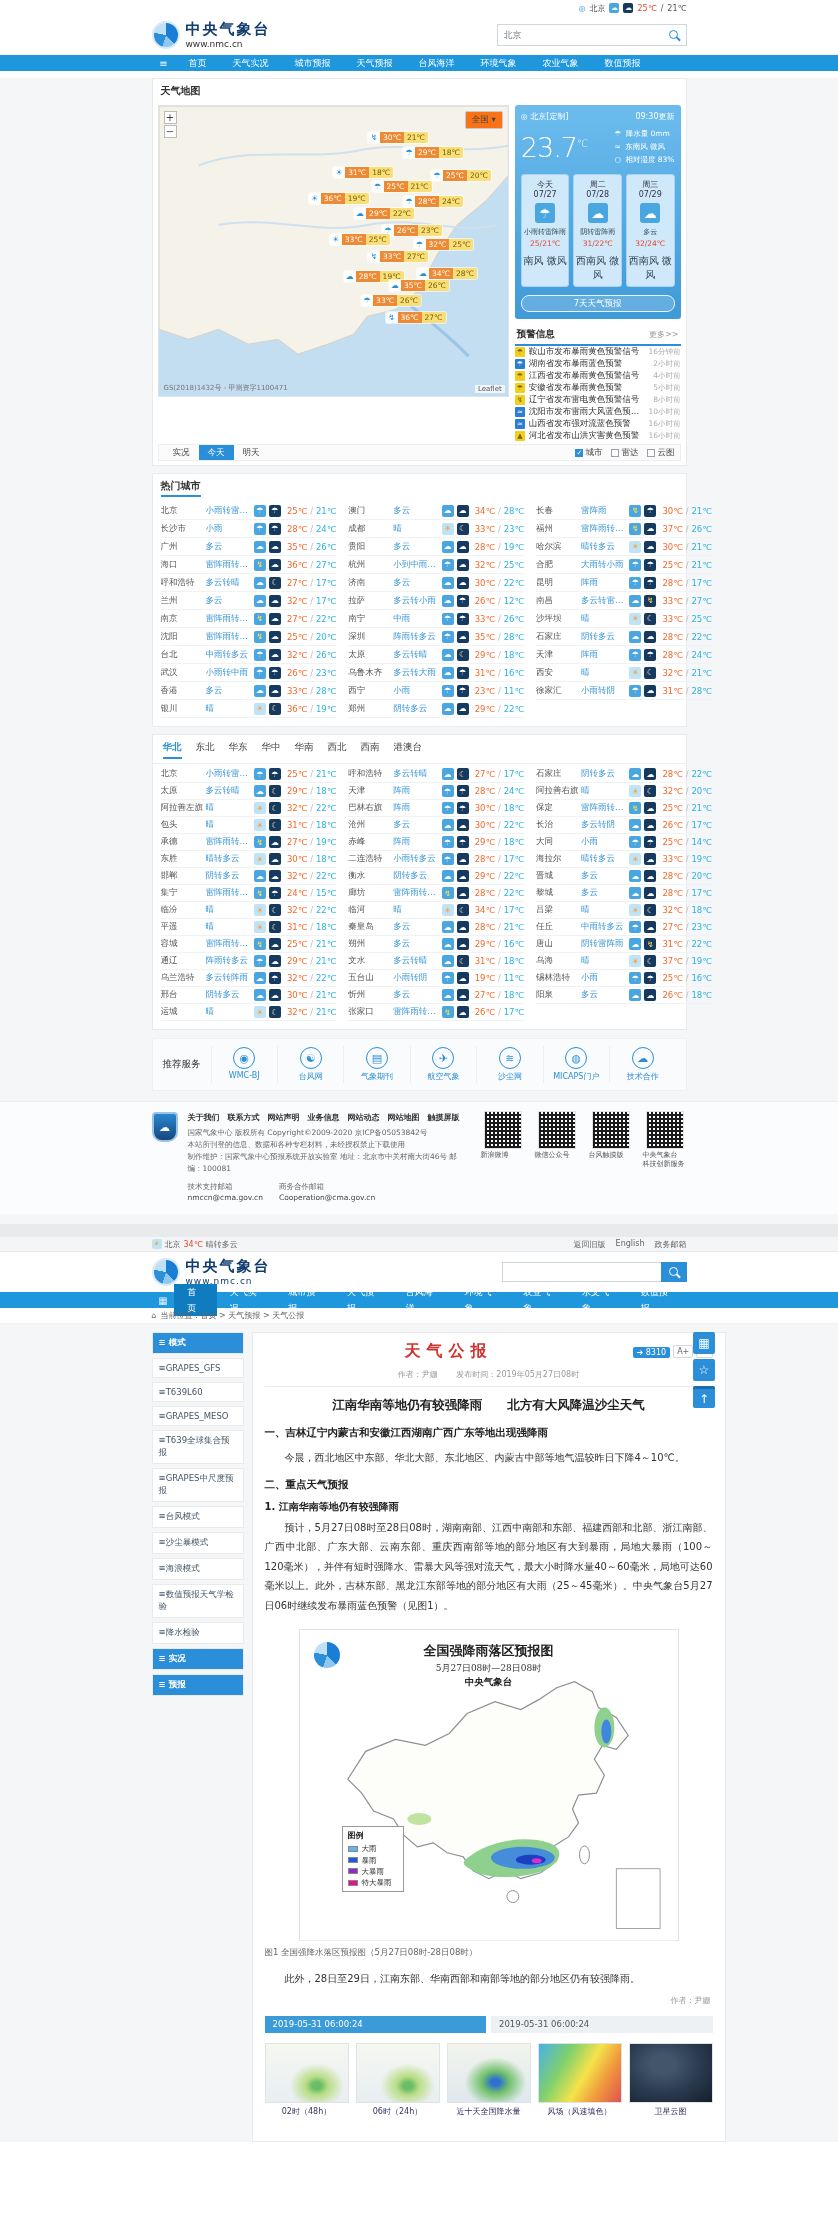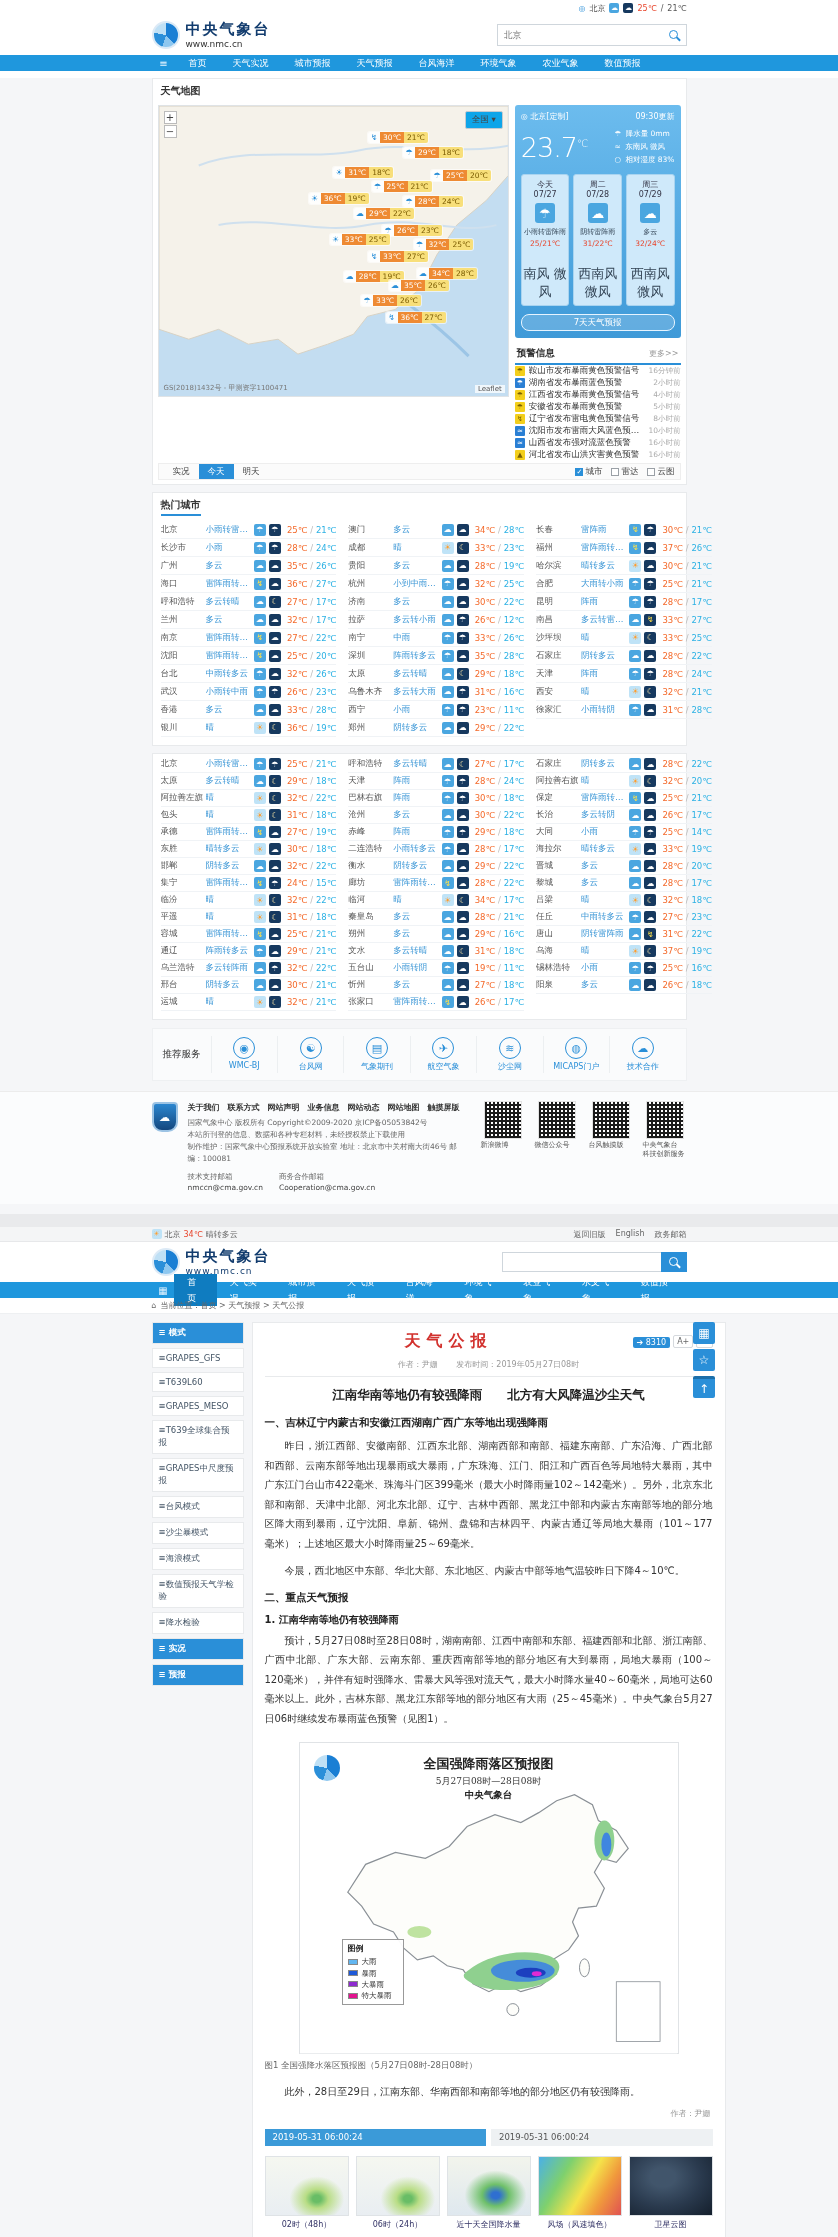--- a/index.html
+++ b/index.html
@@ -35,21 +35,21 @@
   .pbody { background:#f5f6f8; padding-bottom:10px; }
   .card { background:#fff; border:1px solid #e8eaec; margin-top:7px; }
   .card-title { font-size:10px; font-weight:bold; color:#333; padding:5px 8px 3px; }
   .card-title .tline { display:inline-block; padding-bottom:2px; border-bottom:2px solid #2a8fd8; }
 
   .mapwrap { display:flex; gap:6px; padding:4px 5px 0; }
   .mapbox { position:relative; width:352px; height:292px; background:#c3ddf1; overflow:hidden; border:1px solid #dfe3e6; }
   .land { position:absolute; inset:0; }
   .mapzoom { position:absolute; left:5px; top:5px; display:flex; flex-direction:column; gap:1px; }
   .mapzoom span { width:13px; height:13px; background:#fff; border:1px solid #bbb; text-align:center; line-height:12px; font-size:10px; color:#444; cursor:pointer; }
-  .regionsel { position:absolute; right:5px; top:5px; background:#0ea5e9; border:1px solid #c4cad0; font-size:8.5px; color:#444; padding:2px 6px; border-radius:2px; }
+  .regionsel { position:absolute; right:5px; top:5px; background:#f97316; border:1px solid #c4cad0; font-size:8.5px; color:#444; padding:2px 6px; border-radius:2px; }
   .attrib { position:absolute; left:5px; bottom:3px; font-size:7px; color:#777; }
   .leaflet { position:absolute; right:3px; bottom:3px; font-size:7px; color:#555; background:rgba(255,255,255,.75); padding:0 3px; }
   .pin { position:absolute; display:flex; height:11px; align-items:stretch; font-size:7.5px; line-height:11px; border-radius:2px; overflow:hidden; box-shadow:0 0 0 1px rgba(255,255,255,.6); }
   .pin .pi { width:12px; text-align:center; background:rgba(255,255,255,.9); color:#2a8fd8; font-size:8px; }
   .pin .ph { background:#ee8a33; color:#fff; padding:0 3px; }
   .pin .pl { background:#f8df7a; color:#7a5b00; padding:0 3px; }
   .mapbar { display:flex; align-items:center; height:17px; padding:0 5px; gap:2px; margin:2px 5px 4px; background:#fbfbfb; border:1px solid #eee; }
   .mtab { padding:0 9px; line-height:15px; font-size:8.5px; color:#444; cursor:pointer; }
   .mtab.active { background:#2a8fd8; color:#fff; }
   .layers { margin-left:auto; display:flex; gap:8px; align-items:center; }
@@ -66,21 +66,21 @@
   .bigtemp sup { font-size:10px; }
   .nstats { margin-left:auto; font-size:7.5px; line-height:1.7; text-align:left; }
   .nstats .si { opacity:.9; margin-right:2px; }
   .days { display:flex; gap:4px; margin-top:8px; }
   .daycard { flex:1; background:#cfe9fa; border:1px solid #a9d4f0; border-radius:3px; color:#235; text-align:center; padding:4px 1px; }
   .daycard .dn { font-size:8px; color:#334; }
   .daycard .dd { font-size:8px; color:#334; }
   .daycard .wi { width:20px; height:20px; font-size:13px; margin:4px auto; border-radius:3px; }
   .daycard .dt { font-size:7px; color:#345; white-space:nowrap; overflow:hidden; }
   .daycard .dtemp { font-size:7.5px; color:#e8452c; margin-top:2px; }
-  .daycard .dw { font-size:13px; color:#345; margin-top:17px; }
+  .daycard .dw { font-size:10px; color:#345; margin-top:6px; }
   .weekbtn { margin-top:8px; border:1px solid #e6f4ff; border-radius:8px; background:rgba(255,255,255,.18); color:#fff; text-align:center; font-size:8.5px; line-height:15px; cursor:pointer; }
   .alerts { margin-top:6px; background:#fff; }
   .alerts-h { display:flex; justify-content:space-between; align-items:center; border-bottom:2px solid #2a8fd8; padding:3px 2px; }
   .alerts-h b { font-size:9.5px; color:#333; }
   .alerts-h a { font-size:8px; color:#999; }
   .alert-row { display:flex; align-items:center; gap:4px; height:12px; overflow:hidden; }
   .aicon { width:10px; height:10px; border-radius:1px; color:#fff; font-size:7px; text-align:center; line-height:10px; flex:none; }
   .aicon.yellow { background:#f3cf1d; color:#7a6000; }
   .aicon.blue { background:#2a7fd4; }
   .alert-row .atxt { flex:1; white-space:nowrap; overflow:hidden; text-overflow:ellipsis; font-size:8.5px; color:#333; }
@@ -843,20 +843,31 @@
               <a class="cwx">小雨转阴</a>
               <span class="wi i-rain">☂</span>
               <span class="wi wnight i-cloud">☁</span>
               <span class="chi">31℃</span>
               <span class="clo">28℃</span>
             </div>
           </div>
       </div>
 
       <div class="card">
+        <div class="regiontabs">
+
+        <a class="active">华北</a>
+            <a>东北</a>
+            <a>华东</a>
+            <a>华中</a>
+            <a>华南</a>
+            <a>西北</a>
+            <a>西南</a>
+            <a>港澳台</a>
+          </div>
         <div class="ctable r15">
 
             <div class="ccell">
               <span class="cname">北京</span>
               <a class="cwx">小雨转雷阵雨</a>
               <span class="wi i-rain">☂</span>
               <span class="wi wnight i-rain">☂</span>
               <span class="chi">25℃</span>
               <span class="clo">21℃</span>
             </div>
@@ -1473,21 +1484,20 @@
         </div>
         <div class="byline">
           <span>作者：尹姗</span>
           <span>发布时间：2019年05月27日08时</span>
         </div>
         <div class="hr"></div>
 
         <div class="art">
           <h2>江南华南等地仍有较强降雨　　北方有大风降温沙尘天气</h2>
           <h3>一、吉林辽宁内蒙古和安徽江西湖南广西广东等地出现强降雨</h3>
-          <p>昨日，浙江西部、安徽南部、江西东北部、湖南西部和南部、福建东南部、广东沿海、广西北部和西部、云南东部等地出现暴雨或大暴雨，广东珠海、江门、阳江和广西百色等局地特大暴雨，其中广东江门台山市422毫米、珠海斗门区399毫米（最大小时降雨量102～142毫米）。另外，北京东北部和南部、天津中北部、河北东北部、辽宁、吉林中西部、黑龙江中部和内蒙古东南部等地的部分地区降大雨到暴雨，辽宁沈阳、阜新、锦州、盘锦和吉林四平、内蒙古通辽等局地大暴雨（101～177毫米）；上述地区最大小时降雨量25～69毫米。</p>
           <p style="margin-top:8px">今晨，西北地区中东部、华北大部、东北地区、内蒙古中部等地气温较昨日下降4～10℃。</p>
           <h3>二、重点天气预报</h3>
           <h4>1. 江南华南等地仍有较强降雨</h4>
           <p>预计，5月27日08时至28日08时，湖南南部、江西中南部和东部、福建西部和北部、浙江南部、广西中北部、广东大部、云南东部、重庆西南部等地的部分地区有大到暴雨，局地大暴雨（100～120毫米），并伴有短时强降水、雷暴大风等强对流天气，最大小时降水量40～60毫米，局地可达60毫米以上。此外，吉林东部、黑龙江东部等地的部分地区有大雨（25～45毫米）。中央气象台5月27日06时继续发布暴雨蓝色预警（见图1）。</p>
 
           <div class="figure">
             <svg viewBox="0 0 380 312">
               <rect x="0" y="0" width="380" height="312" fill="#ffffff"></rect>
               <path d="M48,150 L66,122 L96,110 L126,116 L150,104 L168,84 L196,72 L222,80 L240,70 L258,58 L276,52 L294,62 L300,78 L318,88 L330,106 L318,120 L304,116 L296,130 L306,146 L298,164 L280,166 L274,180 L280,194 L270,208 L254,218 L258,232 L242,244 L222,250 L206,242 L190,250 L174,242 L164,228 L148,224 L134,214 L118,218 L104,206 L94,190 L74,182 L62,164 Z" fill="#fdfdfa" stroke="#8a9096" stroke-width="1.2"></path>
               <ellipse cx="286" cy="226" rx="5" ry="9" fill="#fdfdfa" stroke="#8a9096"></ellipse>

